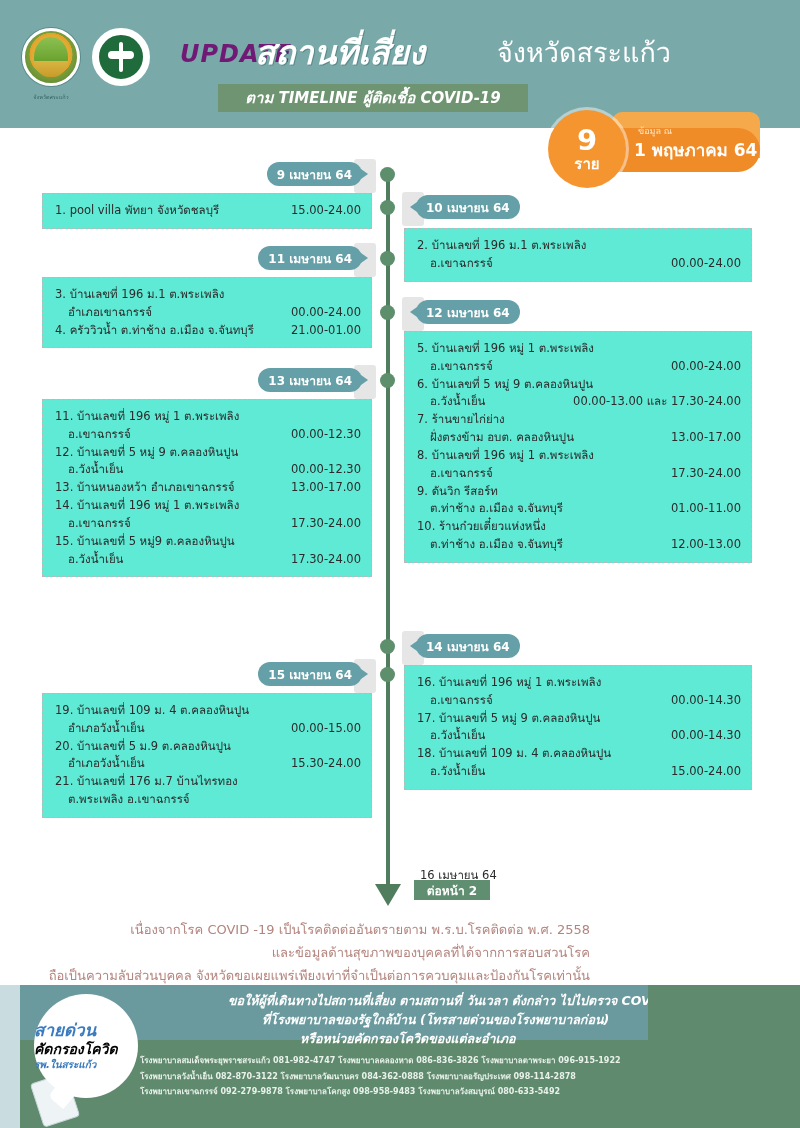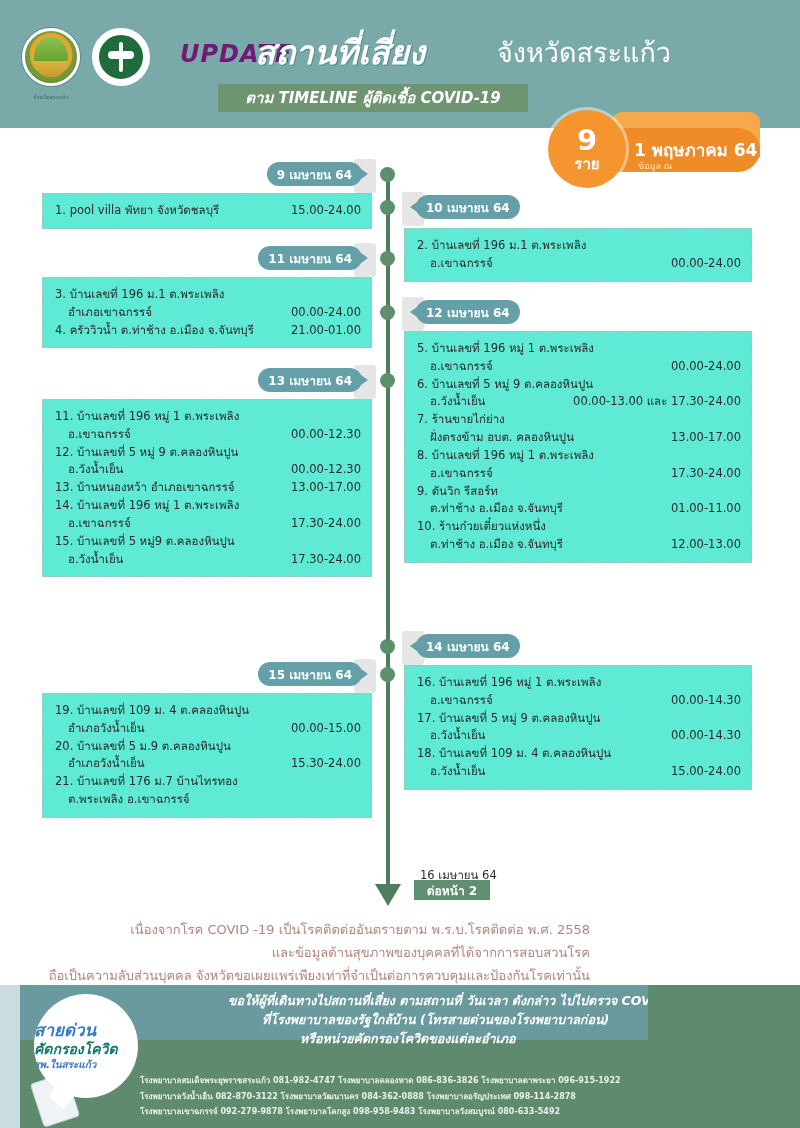--- a/index.html
+++ b/index.html
@@ -80,21 +80,21 @@
     background:#f08c28;border-radius:22px;
   }
   .badge-circle{
     position:absolute;left:548px;top:110px;width:78px;height:78px;border-radius:50%;
     background:#f5952f;box-shadow:0 0 0 3px rgba(255,255,255,.45);
     display:flex;flex-direction:column;align-items:center;justify-content:center;
   }
   .badge-num{font-size:29px;font-weight:bold;color:#ffffff;line-height:1;}
   .badge-unit{font-size:15px;font-weight:bold;color:#ffffff;line-height:1.2;}
   .badge-asof{
-    position:absolute;left:638px;top:124px;font-size:9px;color:#ffe7c9;margin-top:35px;
+    position:absolute;left:638px;top:124px;font-size:9px;color:#ffe7c9;
   }
   .badge-date{
     position:absolute;left:634px;top:136px;font-size:17px;font-weight:bold;color:#ffffff;
     white-space:nowrap;
   }
 
   
   .axis{
     position:absolute;left:386px;top:168px;width:4px;height:724px;background:#4f7d5e;
   }
@@ -170,34 +170,34 @@
   .bubble{
     position:absolute;left:34px;top:9px;width:104px;height:104px;border-radius:50%;
     background:#ffffff;display:flex;flex-direction:column;
     align-items:flex-start;justify-content:center;box-sizing:border-box;
   }
   .bubble:after{
     content:"";position:absolute;left:18px;bottom:-7px;width:20px;height:20px;
     background:#ffffff;transform:rotate(40deg);border-radius:0 0 0 6px;
   }
   .bub1{font-size:17px;font-weight:bold;font-style:italic;color:#3a7bbf;line-height:1.15;}
-  .bub2{font-size:14px;font-weight:bold;font-style:italic;color:#0f766e;line-height:1.25;}
+  .bub2{font-size:14px;font-weight:bold;font-style:italic;color:#000000;line-height:1.25;}
   .bub3{font-size:10px;font-weight:bold;font-style:italic;color:#3a7bbf;line-height:1.3;}
   .phone-ico{
     position:absolute;left:36px;top:92px;width:36px;height:44px;background:#eef4f6;
     border-radius:4px;transform:rotate(-18deg);border:1px solid #c8d6da;
   }
   .f-line{
     position:absolute;color:#ffffff;font-weight:bold;font-style:italic;white-space:nowrap;
   }
   .f1{left:228px;top:6px;font-size:12.5px;}
   .f2{left:262px;top:25px;font-size:12.5px;}
   .f3{left:300px;top:44px;font-size:12.5px;}
   .hosp{
-    position:absolute;left:140px;top:68px;width:500px;margin-top:20px;
+    position:absolute;left:140px;top:68px;width:500px;
   }
   .hosp div{font-size:8px;color:#e9f2ea;line-height:1.95;white-space:nowrap;font-weight:bold;}
   .rpanel{
     position:absolute;left:648px;top:0;width:152px;height:143px;background:#5f8a6e;
   }
 </style>
 </head>
 <body>
 
 <div class="page">

